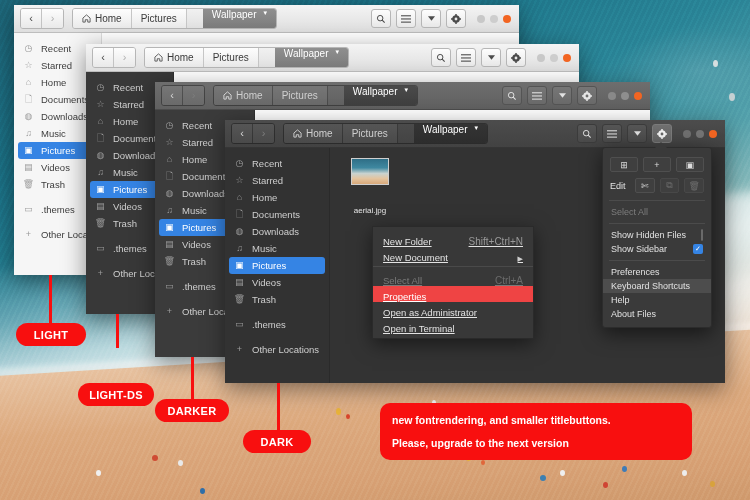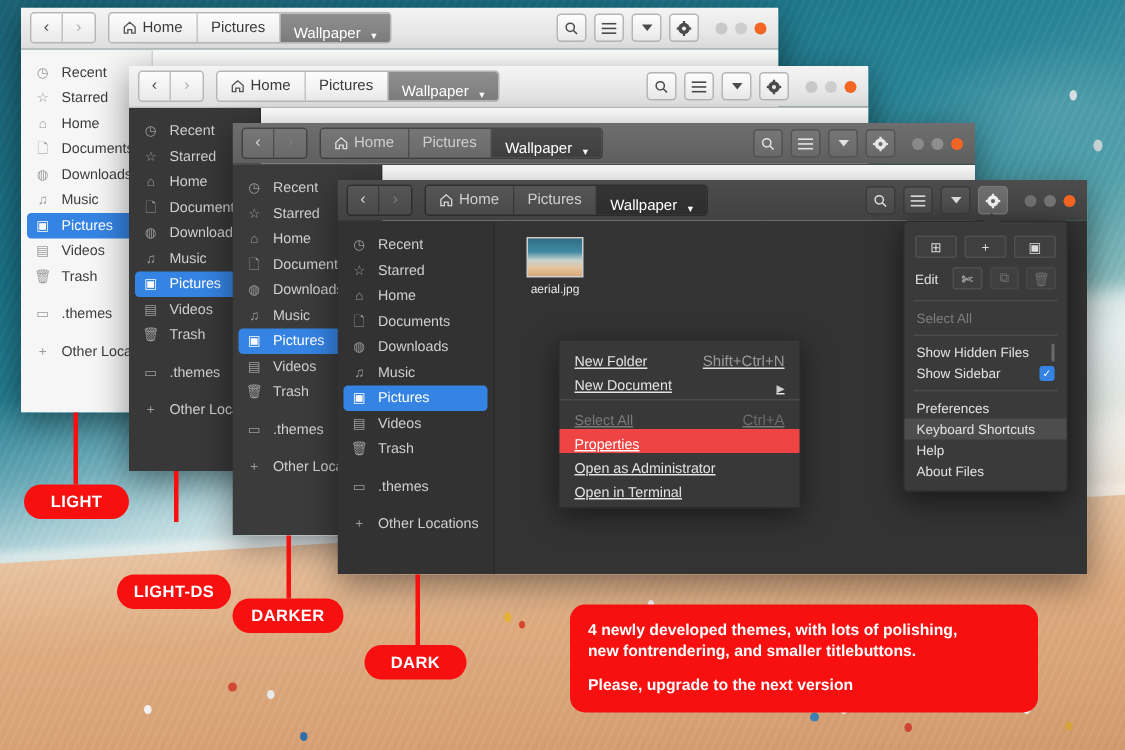--- a/index.html
+++ b/index.html
@@ -51,21 +51,21 @@
   .win{ position:absolute; overflow:hidden; box-shadow:0 6px 22px rgba(0,0,0,.45); }
   .tb{ display:flex; align-items:center; height:28px; padding:0 6px; gap:0; }
   .tb-left{ display:flex; align-items:center; gap:8px; }
   .tb-right{ margin-left:auto; display:flex; align-items:center; gap:5px; }
 
   .navgrp{ display:flex; border-radius:3px; overflow:hidden; }
   .navbtn{ width:21px; height:19px; display:flex; align-items:center; justify-content:center;
            font-size:11px; line-height:1; }
   .crumbs{ display:flex; border-radius:3px; overflow:hidden; }
   .crumb{ height:19px; display:flex; align-items:center; gap:4px; padding:0 9px; font-size:10px; white-space:nowrap; }
-  .crumb.cur{ display:flex; align-items:flex-end; gap:7px; }
+  .crumb.cur{ display:flex; align-items:flex-start; gap:7px;margin-left:16px; }
   .tbtn{ width:20px; height:19px; border-radius:3px; display:flex; align-items:center; justify-content:center; }
   .dots{ display:flex; align-items:center; gap:5px; margin-left:6px; margin-right:2px;}
   .dot{ width:8px; height:8px; border-radius:50%; }
 
   .body{ display:flex; }
   .sidebar{ width:88px; padding-top:7px; }
   .sb-item{ display:flex; align-items:center; gap:7px; height:17px; margin:0 4px; padding:0 5px;
             border-radius:3px; font-size:9.5px; white-space:nowrap; overflow:hidden; }
   .sb-sep{ height:8px; }
   .sb-ico{ width:11px; height:11px; flex:0 0 11px; display:flex; align-items:center; justify-content:center; font-size:9px; line-height:1;}
@@ -124,21 +124,21 @@
   .pop-item .ck{ margin-left:auto; }
   .chkbox{ width:9px;height:9px;border:1px solid #6a6a6a; border-radius:2px; background:#454545; }
   .chkon{ width:10px;height:10px;border-radius:2px;background:#3584e4;color:#fff;font-size:7px;
           display:flex;align-items:center;justify-content:center; }
   .psep{ height:1px; background:#4b4b4b; margin:4px 6px; }
 
   
   .file{ position:absolute; width:54px; text-align:center; }
   .file .thumb{ width:38px; height:27px; margin:0 auto; border:1px solid #cfcfcf; background:
       linear-gradient(180deg,#2f6e86 0%, #3f88a0 35%, #c8d2cf 58%, #e3c49f 78%, #d9a97a 100%); }
-  .file .nm{ margin-top:3px; font-size:8px; color:#e6e6e6; }
+  .file .nm{ margin-top:21px; font-size:8px; color:#e6e6e6; }
 
   
   .callout{ position:absolute; background:#f80f0f; color:#fff; border-radius:12px;
             font-size:11px; font-weight:bold; letter-spacing:.3px;
             display:flex; align-items:center; justify-content:center; }
   .leader{ position:absolute; background:#f80f0f; width:3px; }
   .banner{ position:absolute; background:#f80f0f; color:#fff; border-radius:10px;
            padding:10px 12px; font-size:10.5px; font-weight:bold; line-height:1.35; }
   .banner .p2{ margin-top:9px; }
 </style>
@@ -714,16 +714,15 @@
 <div class="callout" style="left:155px;top:399px;width:74px;height:23px;">
   <span>DARKER</span>
 </div>
 
 <div class="leader" style="left:277px;top:383px;height:47px;"></div>
 <div class="callout" style="left:243px;top:430px;width:68px;height:23px;">
   <span>DARK</span>
 </div>
 
 <div class="banner" style="left:380px;top:403px;width:312px;">
-  <div>4 newly developed themes, with lots of polishing,</div>
   <div>new fontrendering, and smaller titlebuttons.</div>
   <div class="p2">Please, upgrade to the next version</div>
 </div>
 
 </body></html>

